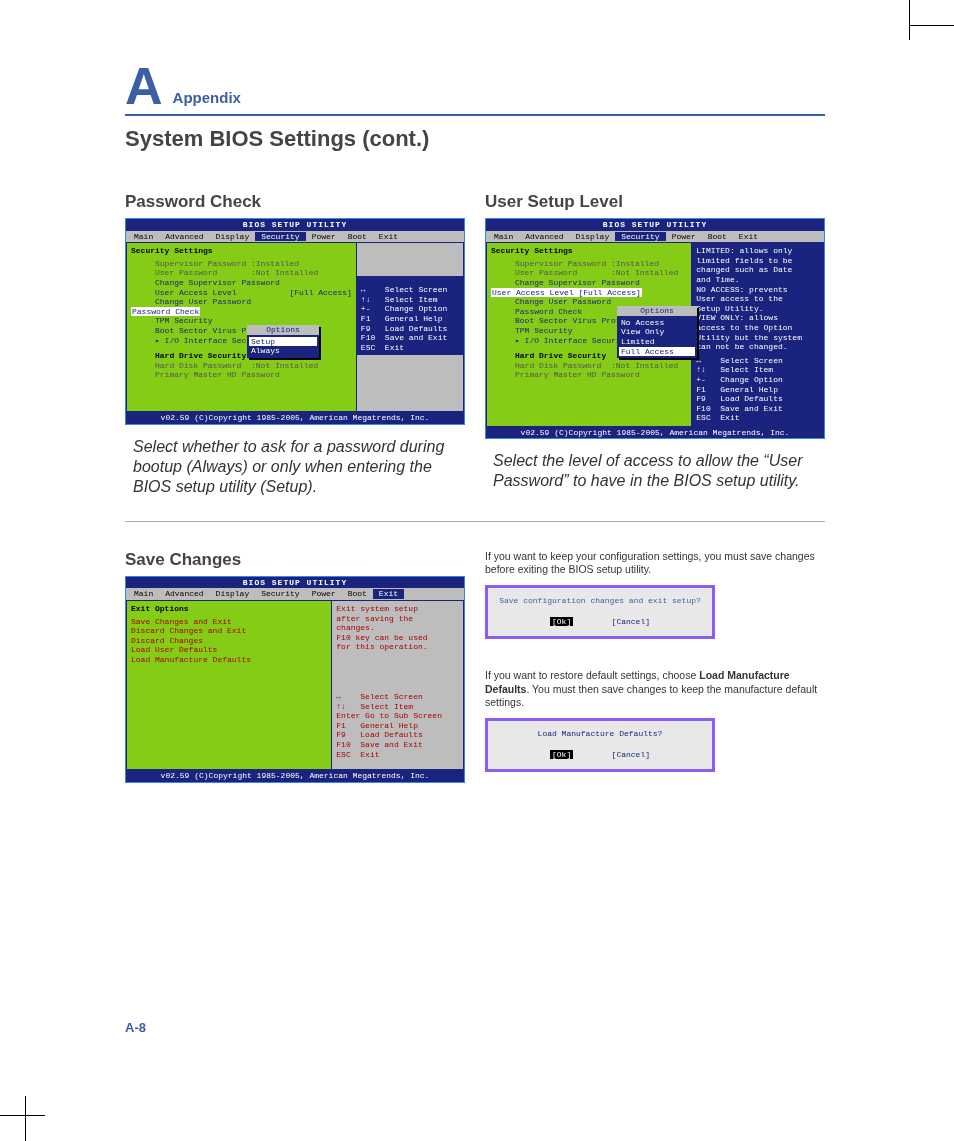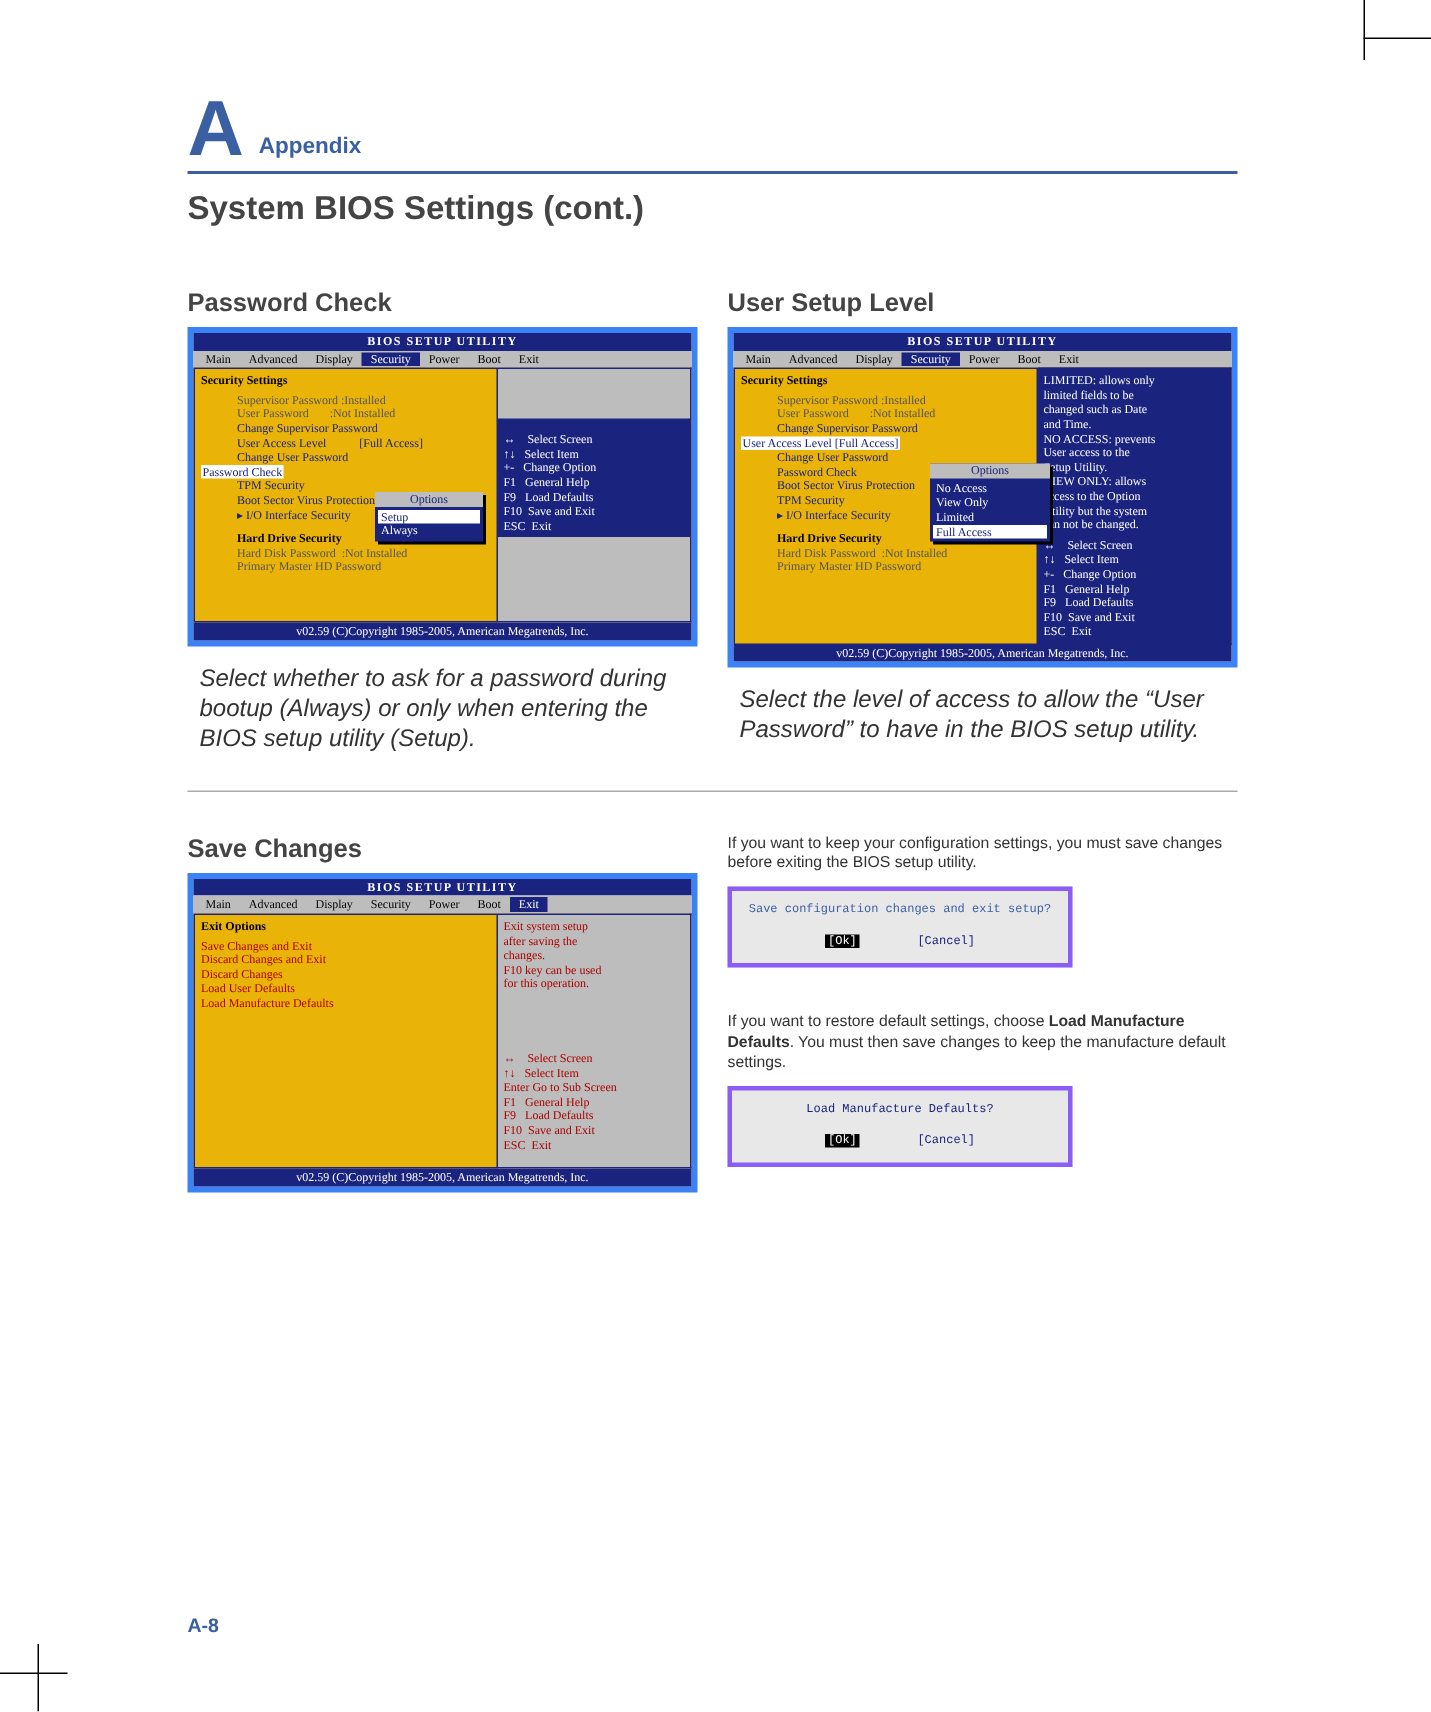--- a/index.html
+++ b/index.html
@@ -22,26 +22,26 @@
   .appx-letter { font-size:52px; font-weight:bold; color:#3b5fa3; line-height:1;}
   .appx-word { font-size:15px; font-weight:bold; color:#3b5fa3; padding-bottom:6px;}
 
   .section-title { font-size:22px; font-weight:bold; color:#444; margin-top:10px; }
 
   .twocol { display:flex; gap:20px; margin-top:40px;}
   .col { width:340px; }
   .subhead { font-size:17px; font-weight:bold; color:#444; margin-bottom:6px;}
 
   
-  .bios { width:100%; border:4px solid #3b82f6; font-family: Liberation Serif, serif; font-size:8px; line-height:1.2; color:#1a237e; }
+  .bios { width:100%; border:1px solid #3b82f6; font-family: Liberation Mono, monospace; font-size:8px; line-height:1.2; color:#1a237e; }
   .bios-title { background:#1a237e; color:#fff; text-align:center; font-weight:bold; padding:1px 0; letter-spacing:1px;}
   .bios-menu { background:#bdbdbd; color:#000; display:flex; padding:1px 2px; gap:0;}
   .bios-menu span { padding:0 6px; }
   .bios-menu .sel { background:#1a237e; color:#fff; }
-  .bios-body { display:flex; background:#eab308; min-height:170px;}
+  .bios-body { display:flex; background:#84cc16; min-height:170px;}
   .bios-left { flex:1.6; border:1px solid #1a237e; margin:0; padding:3px 4px; position:relative;}
   .bios-right { flex:1; border:1px solid #1a237e; border-left:none; padding:3px 4px;}
   .bios-sec-head { color:#000; font-weight:bold; margin-bottom:3px;}
   .bios-line { color:#1a237e; white-space:pre;padding-left:24px;}
   .bios-line.black { color:#000; font-weight:bold;}
   .bios-line.grey { color:#555;}
   .bios-hl { background:#fff; color:#1a237e; display:inline-block; padding:0 1px;}
   .bios-foot { background:#1a237e; color:#fff; text-align:center; padding:1px 0;}
   .bios-popup { position:absolute; background:#1a237e; color:#fff; padding:2px 4px; box-shadow:2px 2px 0 #000; }
   .bios-popup .phead { background:#bdbdbd; color:#1a237e; text-align:center; margin:-2px -4px 2px -4px; padding:0 6px;}
@@ -58,21 +58,21 @@
   .save-left { width:340px;}
   .save-right { width:340px; font-size:10.5px; color:#333;}
 
   .dlg { margin-top:8px; width:230px; border:3px solid #8b5cf6; background:#e8e8e8; font-family:"Courier New",monospace; font-size:8px; color:#1a237e; padding:8px 6px 10px 6px;}
   .dlg .dtxt { text-align:center; margin-bottom:12px; color:#3b5fa3;}
   .dlg .dbtns { text-align:center; color:#1a237e;}
   .dlg .ok { background:#000; color:#fff; padding:0 2px;}
 
   .save-right p { margin-bottom:4px; line-height:1.3;}
 
-  .pagenum { position:absolute; left:125px; top:1076px; font-weight:bold; color:#3b5fa3; font-size:13px;}
+  .pagenum { position:absolute; left:125px; top:1020px; font-weight:bold; color:#3b5fa3; font-size:13px;}
 </style>
 </head>
 <body>
 
 <div class="crop-tr"></div>
 <div class="crop-tr2"></div>
 <div class="crop-bl"></div>
 <div class="crop-bl2"></div>
 
 <div class="page">

